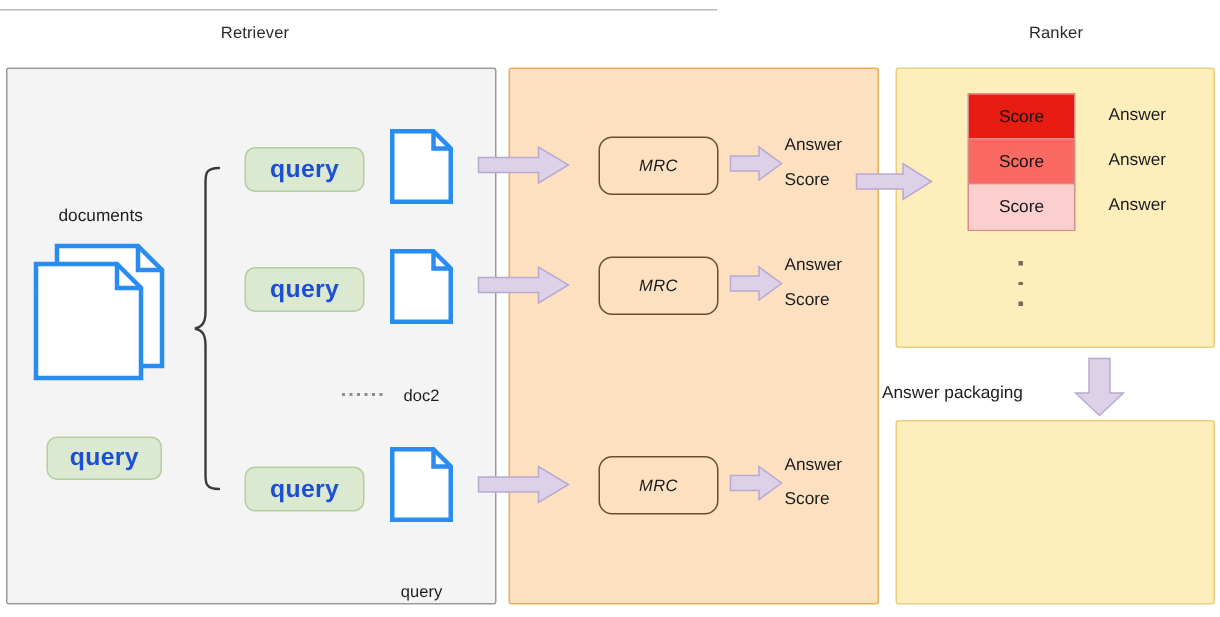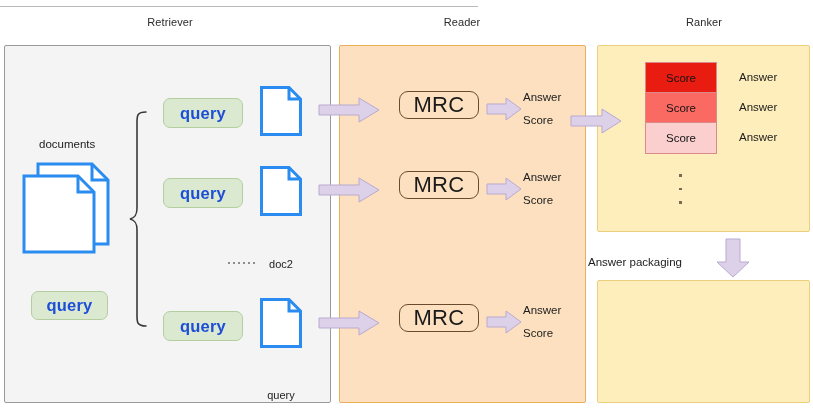--- a/index.html
+++ b/index.html
@@ -82,22 +82,22 @@
   
   .arrow-r{height:26px;}
   .arrow-d{width:34px;}
 
   
   .mrc{
     box-sizing:border-box;
     background:#fce0c0;border:1.5px solid #6b4b2f;
     border-radius:9px;
     display:flex;align-items:center;justify-content:center;
-    font-size:22px;color:#1a1a1a;letter-spacing:.3px;
-    width:80px;height:28px;
+    font-size:11px;color:#1a1a1a;letter-spacing:.3px;
+    width:80px;height:39px;font-style:italic;
   }
 
   
   .outlbl{font-size:11.5px;color:#1c1c1c;white-space:nowrap;}
 
   
   .scoretable{
     box-sizing:border-box;
     border:1px solid #d98a8a;
     width:72px;
@@ -123,21 +123,20 @@
   }
 </style>
 </head>
 <body>
 
 <div id="stage">
 
   <div class="abs top-rule"></div>
 
   <div class="abs caption" style="left:100px;top:16px;width:140px;">Retriever</div>
-  <div class="abs caption" style="left:392px;top:16px;width:140px;">Reader</div>
   <div class="abs caption" style="left:634px;top:16px;width:140px;">Ranker</div>
 
   <div class="abs panel panel-retriever"></div>
   <div class="abs panel panel-reader"></div>
   <div class="abs panel panel-ranker"></div>
   <div class="abs panel panel-code"></div>
 
   <div class="abs doclabel-big" style="left:39px;top:138px;">documents</div>
 
   <div class="abs docstack" style="left:20px;top:160px;">

